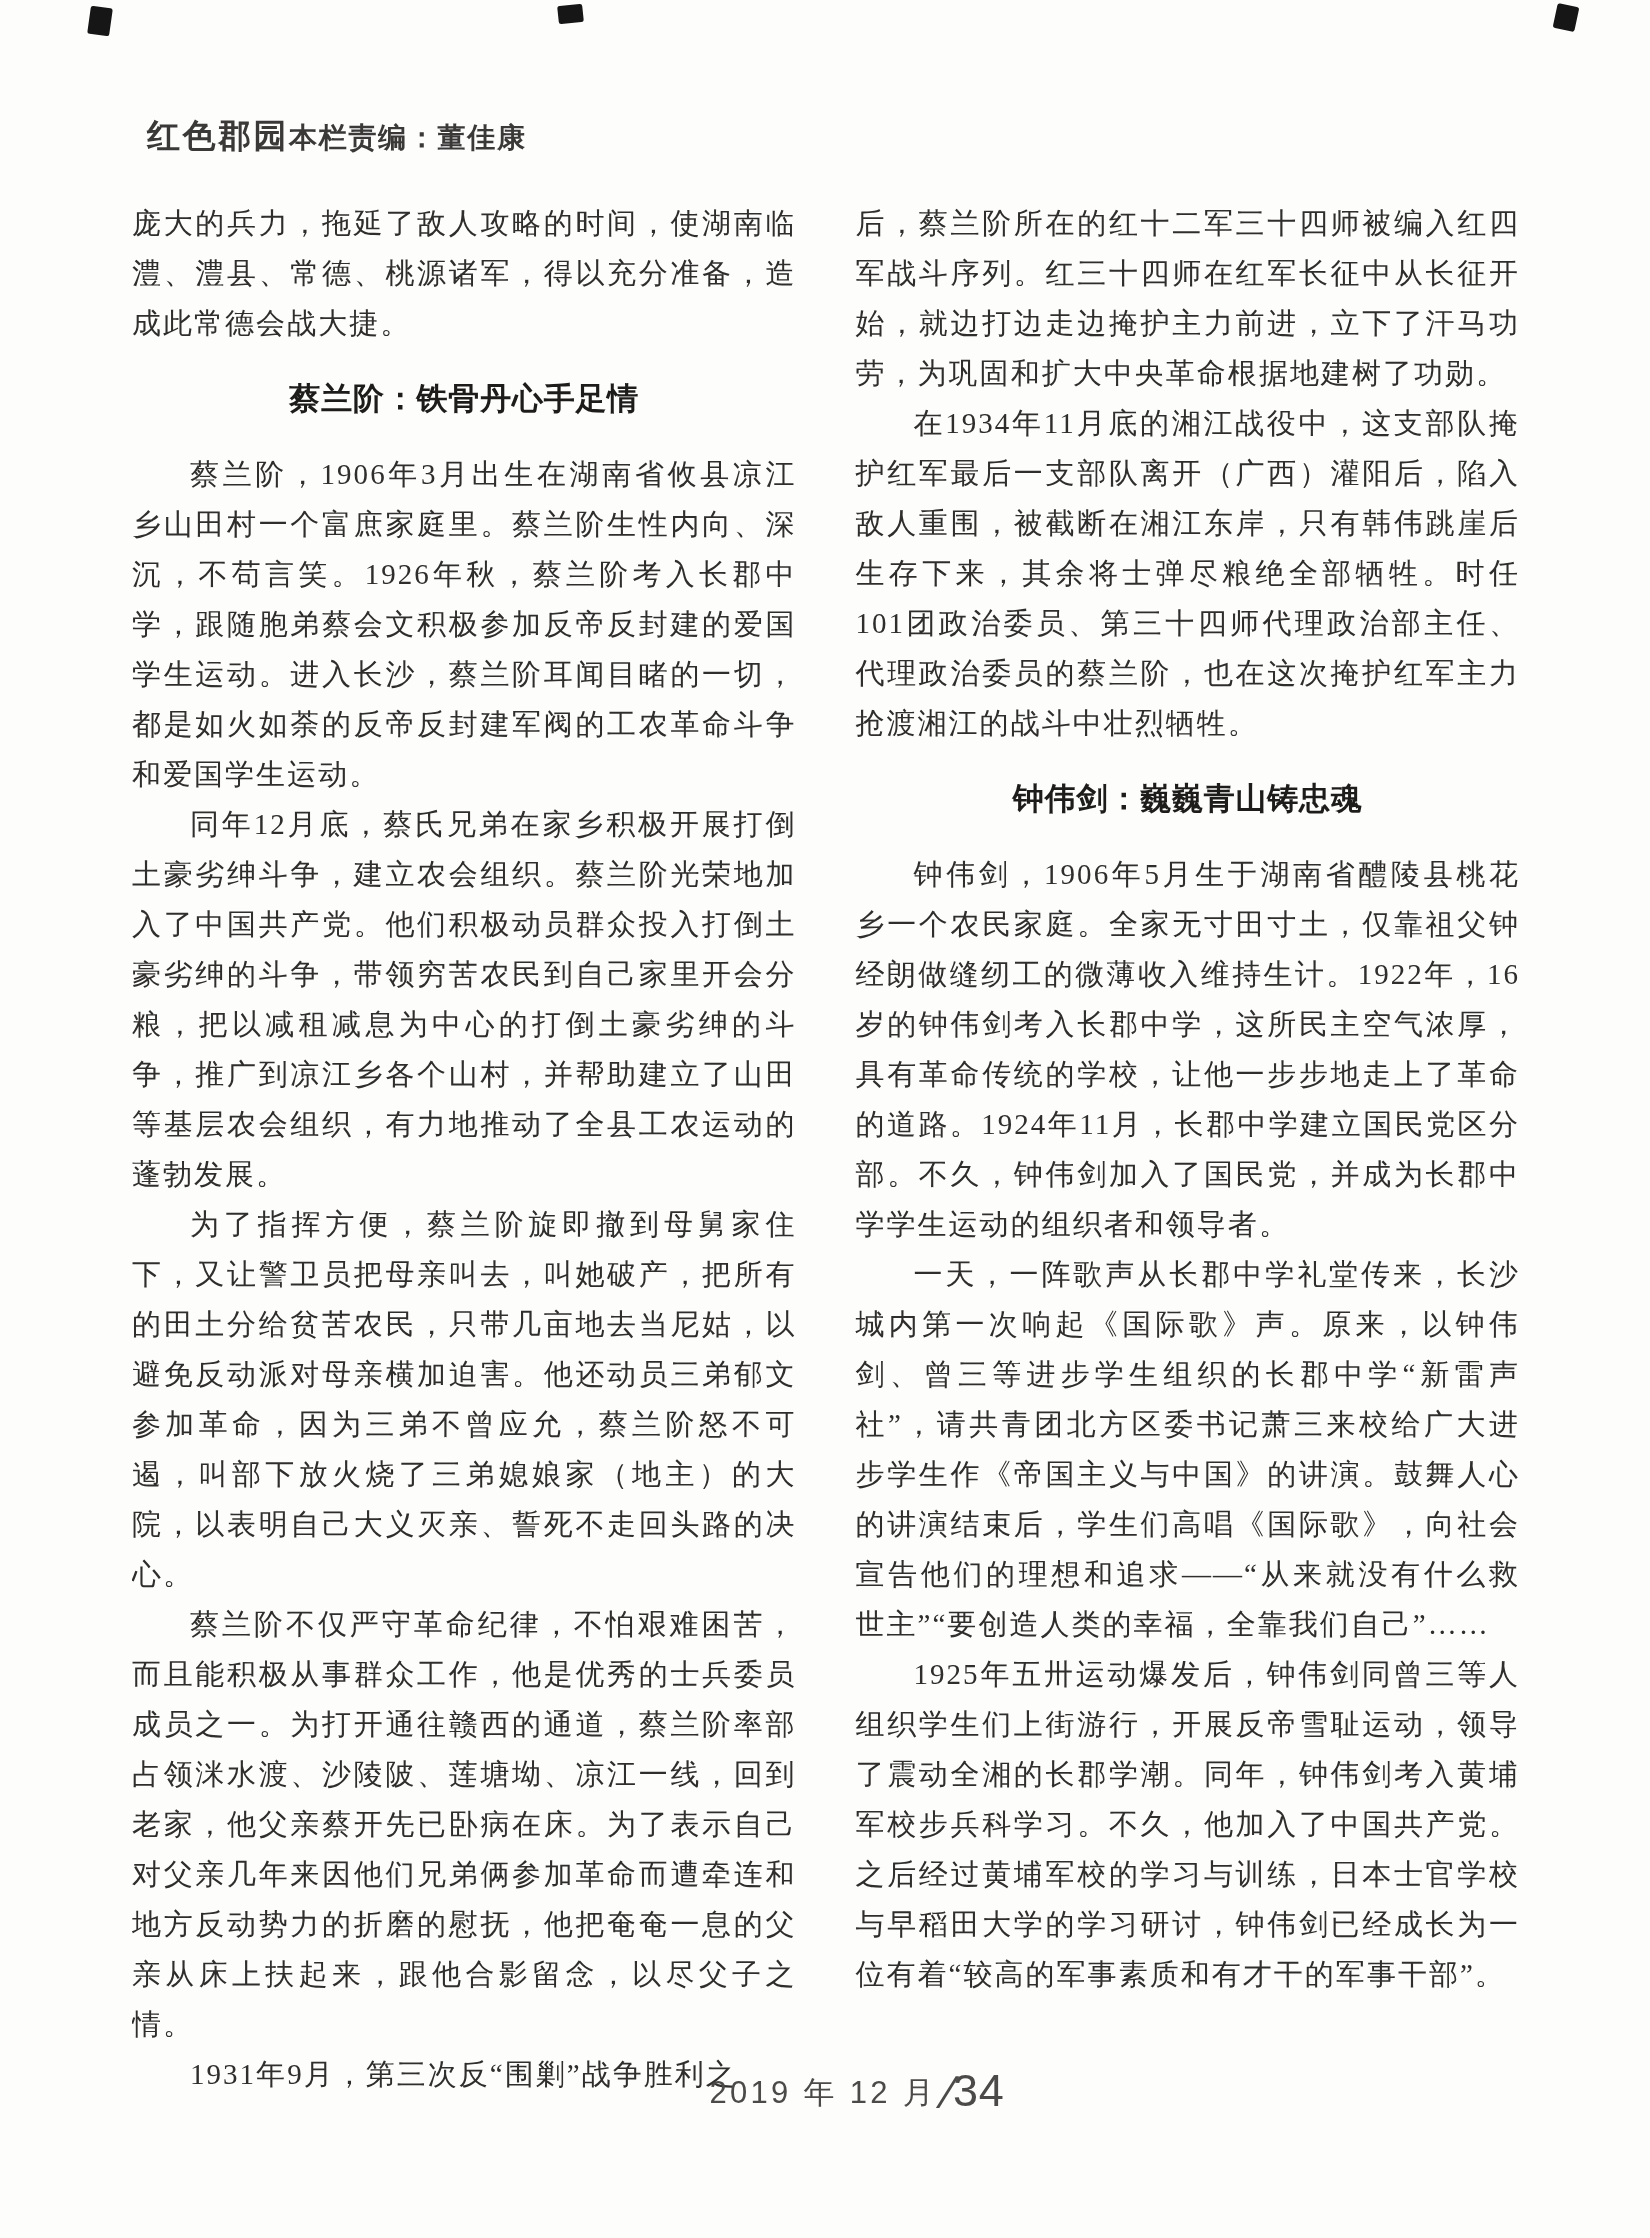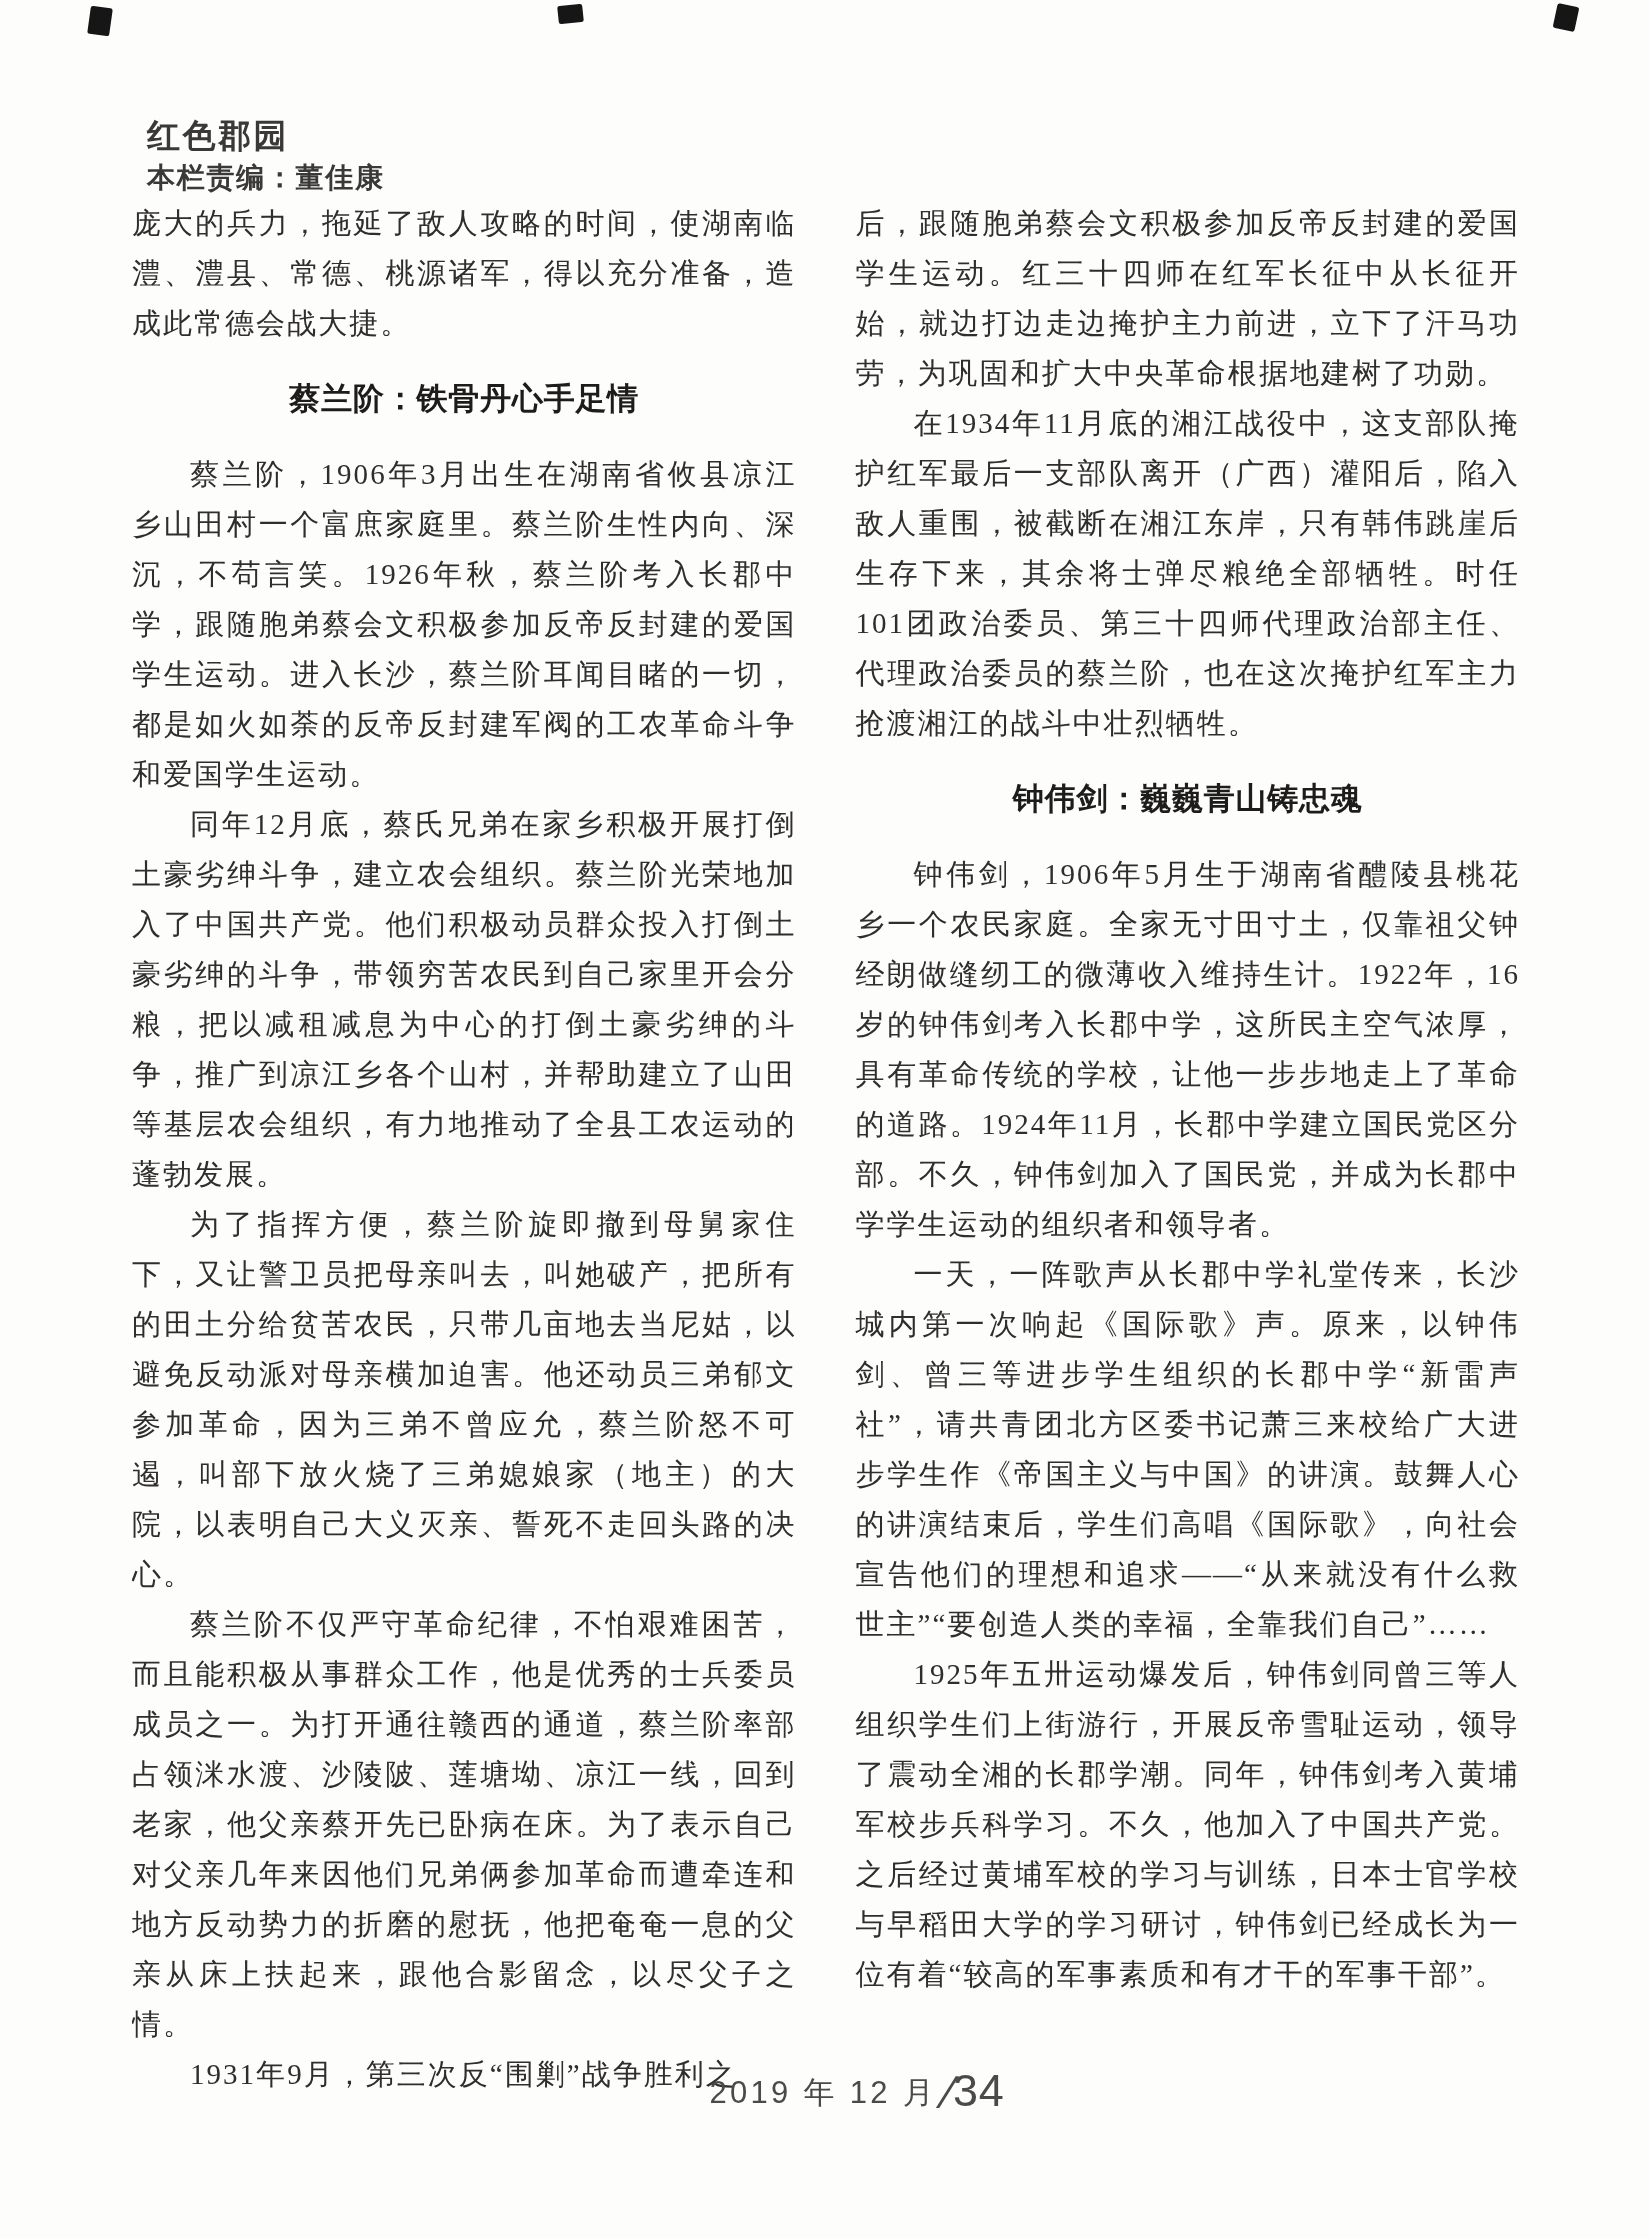--- a/index.html
+++ b/index.html
@@ -19,24 +19,23 @@
     overflow:hidden;
   }
   
   .artifact{position:absolute;background:#161616;}
   .artifact.a1{left:89px;top:6.6px;width:21.5px;height:28px;transform:rotate(8deg);border-radius:2.5px;}
   .artifact.a2{left:558px;top:5px;width:25px;height:18px;transform:rotate(-6deg);border-radius:2.5px;}
   .artifact.a3{left:1555px;top:5px;width:21.5px;height:25px;transform:rotate(12deg);border-radius:2.5px;}
 
   .page-header{
     position:absolute;left:147px;right:130px;top:114px;
-    display:flex;justify-content:flex-end;align-items:baseline;
+    display:flex;justify-content:flex-start;align-items:baseline;
     font-family:"Liberation Sans","DejaVu Sans",sans-serif;
     color:var(--header-text);
-    flex-direction:column;
   }
   .header-left{font-size:33px;font-weight:700;letter-spacing:2.5px;}
   .header-right{font-size:28px;font-weight:700;letter-spacing:1.7px;}
 
   .columns{
     position:absolute;left:132px;top:198px;width:1388px;height:1890px;
     display:flex;gap:59px;overflow:hidden;
   }
   .column{flex:1 1 0;min-width:0;}
 
@@ -90,21 +89,21 @@
     <p class="no-indent">庞大的兵力，拖延了敌人攻略的时间，使湖南临澧、澧县、常德、桃源诸军，得以充分准备，造成此常德会战大捷。</p>
     <h2 class="section-title">蔡兰阶：铁骨丹心手足情</h2>
     <p>蔡兰阶，1906年3月出生在湖南省攸县凉江乡山田村一个富庶家庭里。蔡兰阶生性内向、深沉，不苟言笑。1926年秋，蔡兰阶考入长郡中学，跟随胞弟蔡会文积极参加反帝反封建的爱国学生运动。进入长沙，蔡兰阶耳闻目睹的一切，都是如火如荼的反帝反封建军阀的工农革命斗争和爱国学生运动。</p>
     <p>同年12月底，蔡氏兄弟在家乡积极开展打倒土豪劣绅斗争，建立农会组织。蔡兰阶光荣地加入了中国共产党。他们积极动员群众投入打倒土豪劣绅的斗争，带领穷苦农民到自己家里开会分粮，把以减租减息为中心的打倒土豪劣绅的斗争，推广到凉江乡各个山村，并帮助建立了山田等基层农会组织，有力地推动了全县工农运动的蓬勃发展。</p>
     <p>为了指挥方便，蔡兰阶旋即撤到母舅家住下，又让警卫员把母亲叫去，叫她破产，把所有的田土分给贫苦农民，只带几亩地去当尼姑，以避免反动派对母亲横加迫害。他还动员三弟郁文参加革命，因为三弟不曾应允，蔡兰阶怒不可遏，叫部下放火烧了三弟媳娘家（地主）的大院，以表明自己大义灭亲、誓死不走回头路的决心。</p>
     <p>蔡兰阶不仅严守革命纪律，不怕艰难困苦，而且能积极从事群众工作，他是优秀的士兵委员成员之一。为打开通往赣西的通道，蔡兰阶率部占领洣水渡、沙陵陂、莲塘坳、凉江一线，回到老家，他父亲蔡开先已卧病在床。为了表示自己对父亲几年来因他们兄弟俩参加革命而遭牵连和地方反动势力的折磨的慰抚，他把奄奄一息的父亲从床上扶起来，跟他合影留念，以尽父子之情。</p>
     <p>1931年9月，第三次反“围剿”战争胜利之</p>
   </div>
 
   <div class="column">
-    <p class="no-indent">后，跟随胞弟蔡会文积极参加反帝反封建的爱国学生运动。红三十四师在红军长征中从长征开始，就边打边走边掩护主力前进，立下了汗马功劳，为巩固和扩大中央革命根据地建树了功勋。</p>
+    <p class="no-indent">后，蔡兰阶所在的红十二军三十四师被编入红四军战斗序列。红三十四师在红军长征中从长征开始，就边打边走边掩护主力前进，立下了汗马功劳，为巩固和扩大中央革命根据地建树了功勋。</p>
     <p>在1934年11月底的湘江战役中，这支部队掩护红军最后一支部队离开（广西）灌阳后，陷入敌人重围，被截断在湘江东岸，只有韩伟跳崖后生存下来，其余将士弹尽粮绝全部牺牲。时任101团政治委员、第三十四师代理政治部主任、代理政治委员的蔡兰阶，也在这次掩护红军主力抢渡湘江的战斗中壮烈牺牲。</p>
     <h2 class="section-title">钟伟剑：巍巍青山铸忠魂</h2>
     <p>钟伟剑，1906年5月生于湖南省醴陵县桃花乡一个农民家庭。全家无寸田寸土，仅靠祖父钟经朗做缝纫工的微薄收入维持生计。1922年，16岁的钟伟剑考入长郡中学，这所民主空气浓厚，具有革命传统的学校，让他一步步地走上了革命的道路。1924年11月，长郡中学建立国民党区分部。不久，钟伟剑加入了国民党，并成为长郡中学学生运动的组织者和领导者。</p>
     <p>一天，一阵歌声从长郡中学礼堂传来，长沙城内第一次响起《国际歌》声。原来，以钟伟剑、曾三等进步学生组织的长郡中学“新雷声社”，请共青团北方区委书记萧三来校给广大进步学生作《帝国主义与中国》的讲演。鼓舞人心的讲演结束后，学生们高唱《国际歌》，向社会宣告他们的理想和追求——“从来就没有什么救世主”“要创造人类的幸福，全靠我们自己”……</p>
     <p>1925年五卅运动爆发后，钟伟剑同曾三等人组织学生们上街游行，开展反帝雪耻运动，领导了震动全湘的长郡学潮。同年，钟伟剑考入黄埔军校步兵科学习。不久，他加入了中国共产党。之后经过黄埔军校的学习与训练，日本士官学校与早稻田大学的学习研讨，钟伟剑已经成长为一位有着“较高的军事素质和有才干的军事干部”。</p>
   </div>
 
 </div>
 
 <div class="page-footer">

